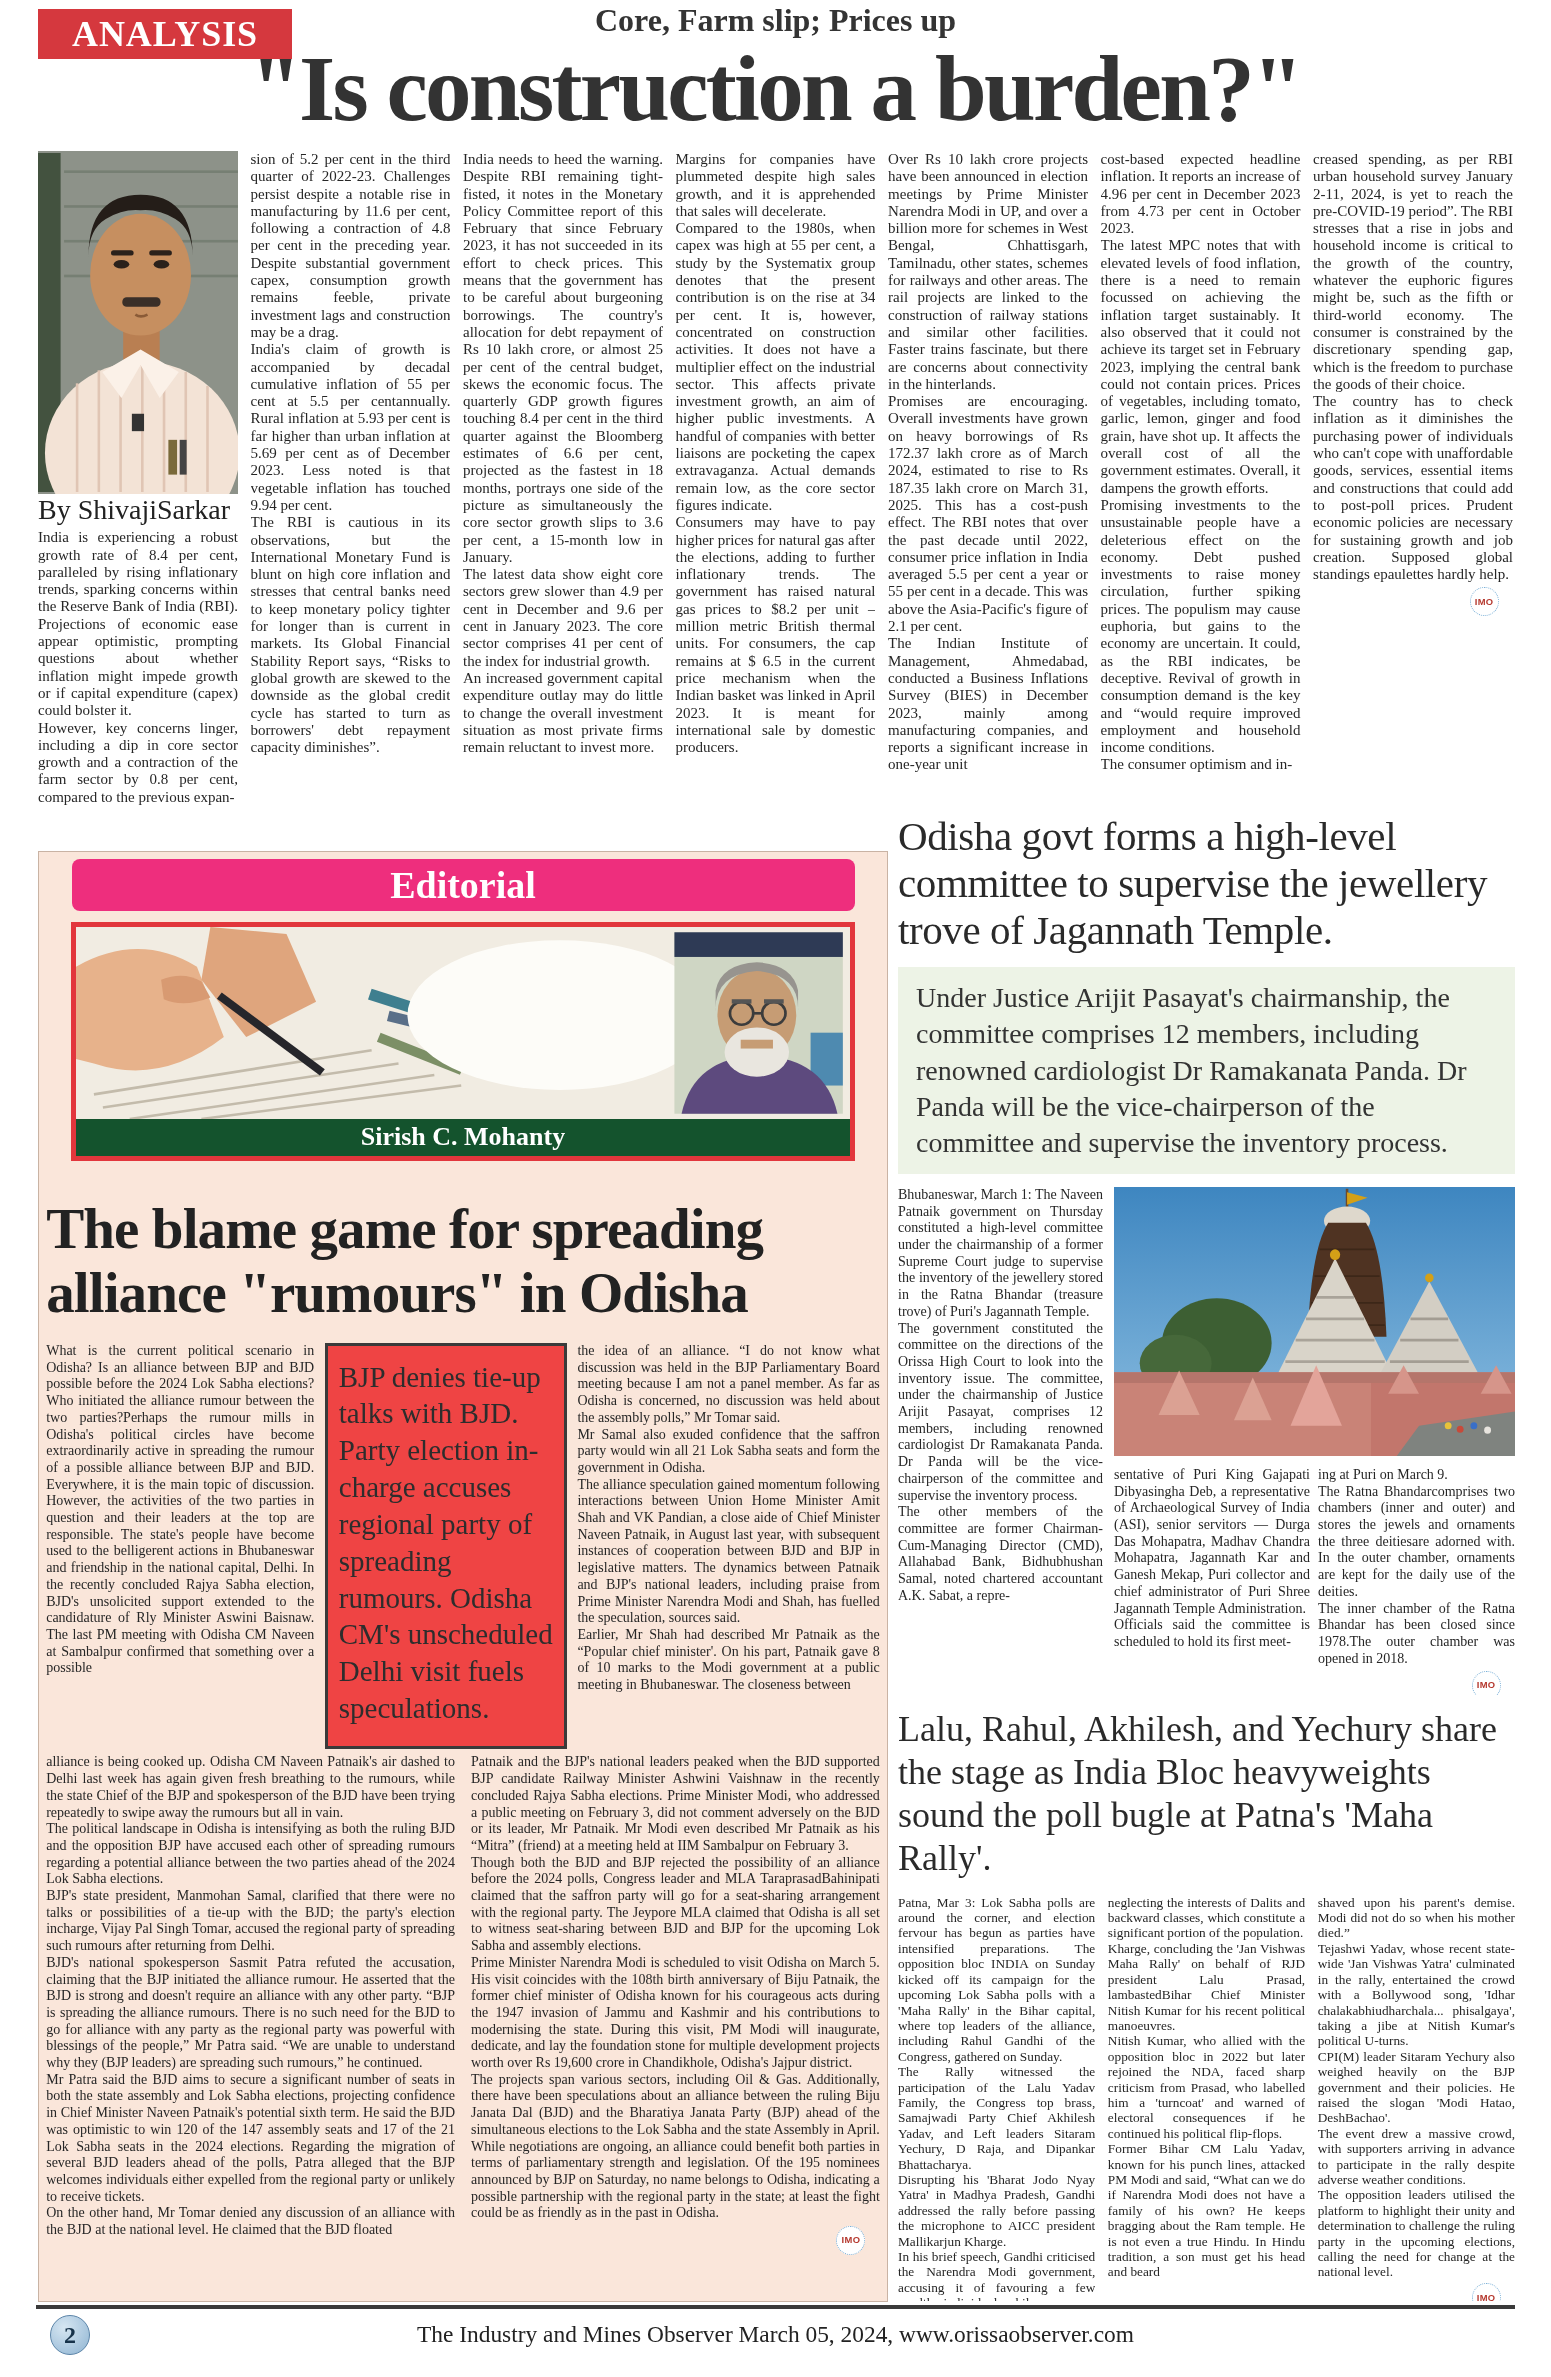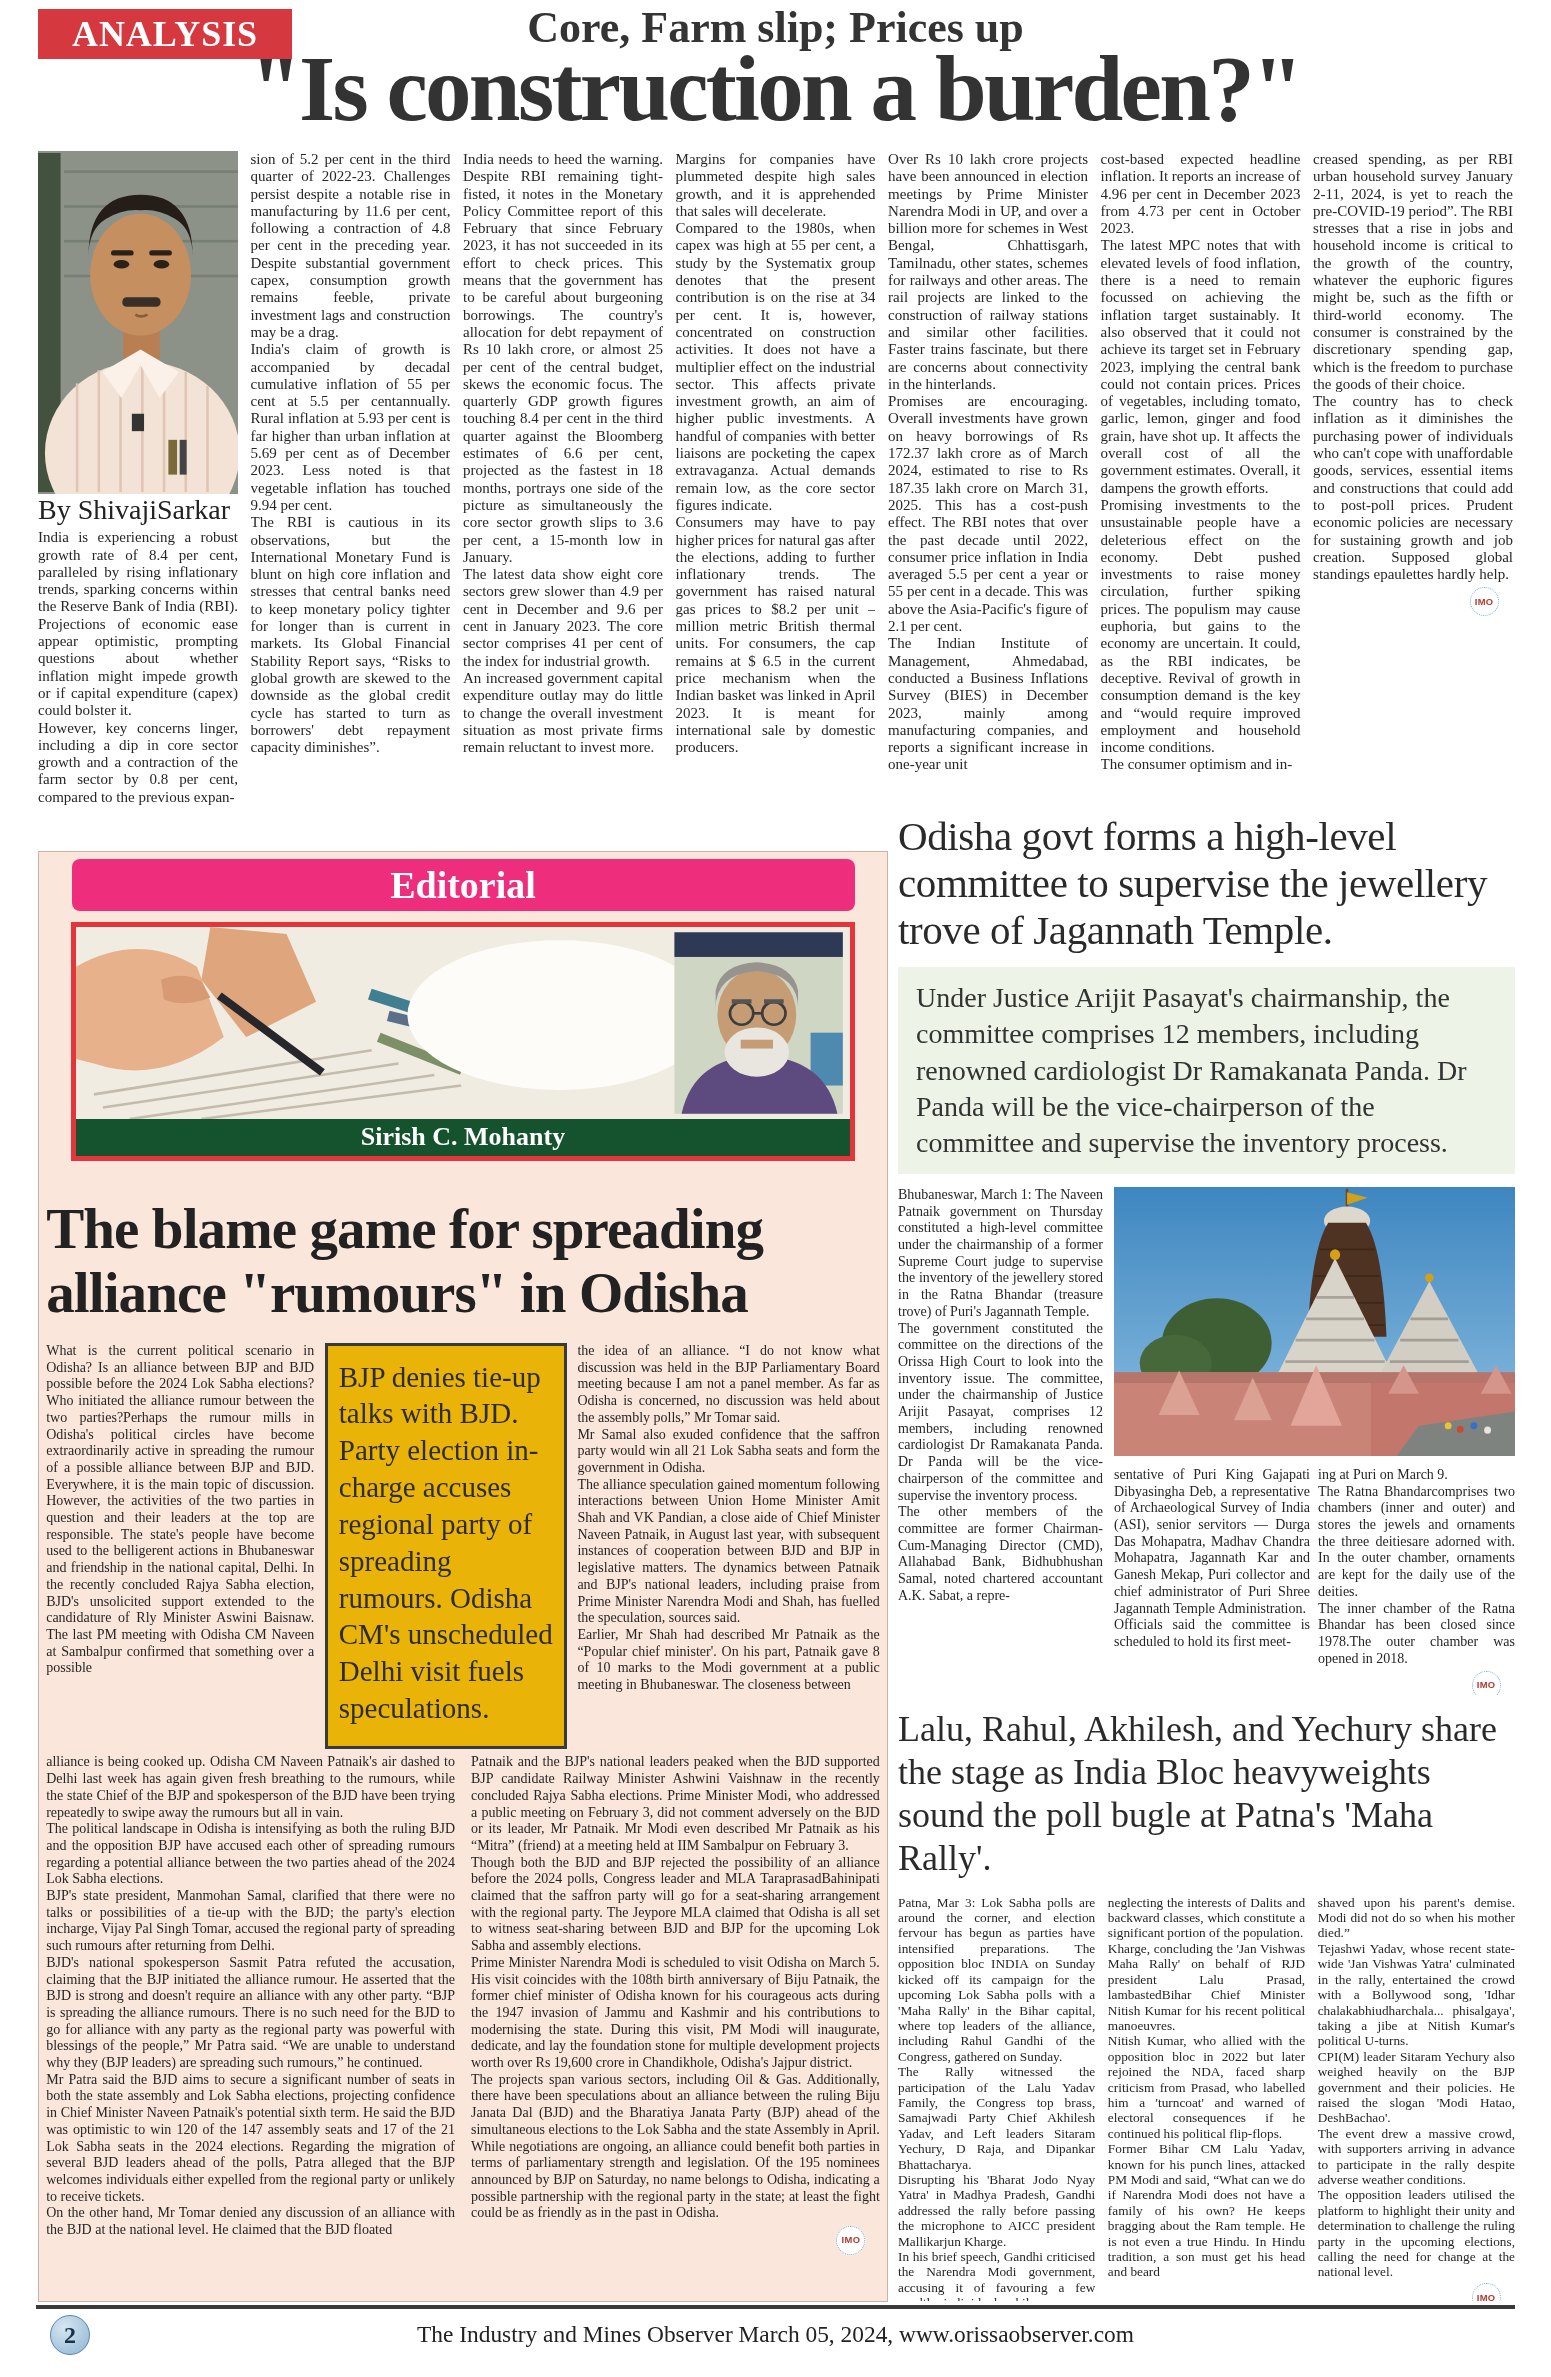--- a/index.html
+++ b/index.html
@@ -3,21 +3,21 @@
 <meta charset="utf-8">
 <style>
   html,body{margin:0;padding:0;background:#e8e8e8;}
   .page{position:relative;width:1551px;height:2377px;background:#ffffff;margin:0 auto;
         font-family:"Liberation Serif", serif;color:#262626;overflow:hidden;}
   
   .masthead{position:relative;height:151px;}
   .analysis-badge{position:absolute;left:38px;top:9px;width:254px;height:50px;background:#d5383e;
         color:#fff;font-weight:bold;font-size:36px;display:flex;align-items:center;justify-content:center;
         letter-spacing:0.9px;}
-  .kicker{position:absolute;left:0;right:0;top:1.8px;text-align:center;font-weight:bold;font-size:44px;color:#343434;}
+  .kicker{position:absolute;left:0;right:0;top:1.8px;text-align:center;font-weight:bold;font-size:32px;color:#343434;}
   .main-headline{position:absolute;left:0;right:0;top:40px;margin:0;text-align:center;font-weight:bold;
         font-size:93px;line-height:1.05;letter-spacing:-2.7px;color:#333;}
   
   .analysis-body{display:flex;gap:12.6px;margin:0 38px;height:693px;overflow:hidden;}
   .acol{flex:1;min-width:0;font-size:15px;line-height:17.3px;text-align:justify;overflow:hidden;}
   .acol p{margin:0;}
   .author-photo{width:100%;height:343px;overflow:hidden;background:#8d9289;}
   .author-photo svg{display:block;width:100%;height:100%;}
   .byline{font-size:28px;margin:7.2px 0 10.8px;color:#222;}
   
@@ -31,21 +31,21 @@
   .edit-photo{height:192px;overflow:hidden;}
   .edit-photo svg{display:block;width:100%;height:100%;}
   .edit-caption{background:#14532d;color:#fff;text-align:center;font-weight:bold;font-size:26px;
         padding:2.7px 0 4.5px;}
   .edit-headline{margin:36px 7.2px 18px;font-size:57px;line-height:1.12;font-weight:bold;color:#222;
         letter-spacing:-0.9px;}
   .edit-top{display:flex;gap:10.8px;padding:0 7.2px;height:406px;overflow:hidden;}
   .ecol{font-size:14px;line-height:16.7px;text-align:justify;overflow:hidden;}
   .ecol p{margin:0;}
   .e-left{width:268px;flex:none;}
-  .pull-quote{flex:none;width:214px;border:3.6px solid #3a3a3a;background:#eab308;padding:12.6px 10.8px;
+  .pull-quote{flex:none;width:214px;border:3.6px solid #3a3a3a;background:#ef4444;padding:12.6px 10.8px;
         font-size:29px;line-height:1.27;color:#2d2d2d;overflow:hidden;}
   .e-right{flex:1;min-width:0;}
   .edit-bottom{display:flex;gap:16px;padding:5.4px 7.2px 0;height:557px;overflow:hidden;}
   .ebcol{flex:1;min-width:0;font-size:14px;line-height:16.7px;text-align:justify;overflow:hidden;}
   .ebcol p{margin:0;}
   
   .right-rail{position:absolute;left:860px;top:-38px;width:617px;height:1488px;overflow:hidden;}
   .jag-headline{margin:0 0 12.6px;font-size:41px;line-height:1.15;font-weight:normal;color:#2a2a2a;
         letter-spacing:-0.4px;}
   .jag-subhead{background:#edf3e6;padding:12.6px 18px;font-size:28px;line-height:1.3;color:#333;}

